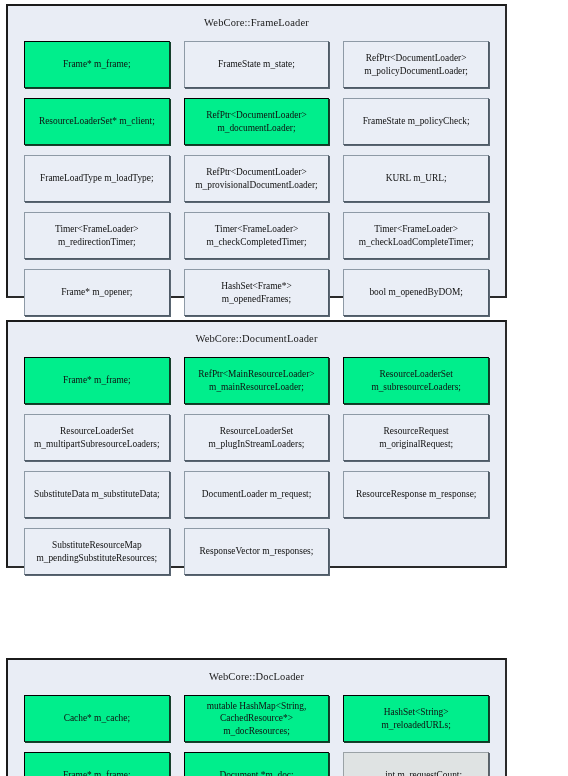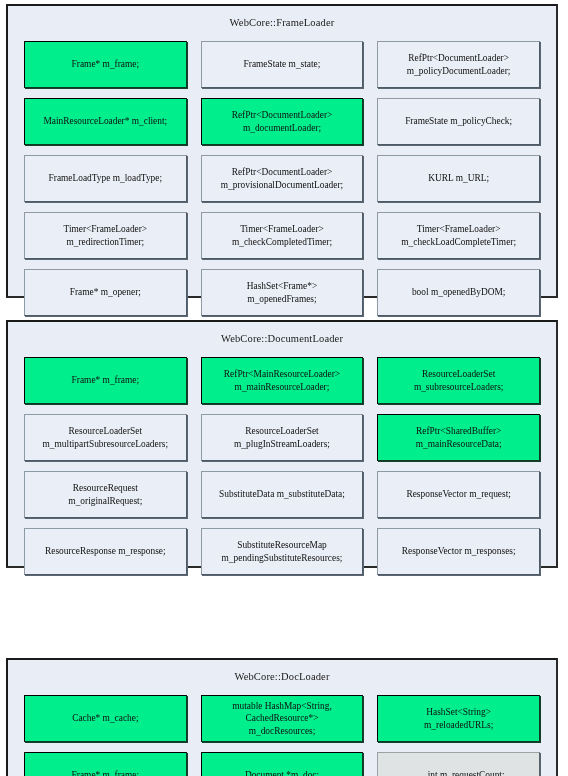--- a/index.html
+++ b/index.html
@@ -18,21 +18,21 @@
     width: 568px;
     height: 776px;
     position: relative;
     background: #ffffff;
     box-sizing: border-box;
   }
 
   .panel {
     position: absolute;
     left: 6px;
-    width: 552px;
+    width: 501px;
     box-sizing: border-box;
     background: #e9edf5;
     border: 2px solid #1b1b1b;
     border-right-color: #2a2a2a;
     border-bottom-color: #2a2a2a;
   }
 
   .panel-title {
     text-align: center;
     font-size: 10.5px;
@@ -101,21 +101,21 @@
 
 <div class="diagram">
 
   <div class="panel" id="panel-frameloader">
     <div class="panel-title">WebCore::FrameLoader</div>
     <div class="grid">
         <div class="field hl">Frame* m_frame;</div>
         <div class="field">FrameState m_state;</div>
         <div class="field">RefPtr&lt;DocumentLoader&gt;
 m_policyDocumentLoader;</div>
-        <div class="field hl">MainResourceLoader* m_client;</div>
+        <div class="field hl">ResourceLoaderSet* m_client;</div>
         <div class="field hl">RefPtr&lt;DocumentLoader&gt;
 m_documentLoader;</div>
         <div class="field">FrameState m_policyCheck;</div>
         <div class="field">FrameLoadType m_loadType;</div>
         <div class="field">RefPtr&lt;DocumentLoader&gt;
 m_provisionalDocumentLoader;</div>
         <div class="field">KURL m_URL;</div>
         <div class="field">Timer&lt;FrameLoader&gt;
 m_redirectionTimer;</div>
         <div class="field">Timer&lt;FrameLoader&gt;
@@ -134,26 +134,24 @@
     <div class="grid">
         <div class="field hl">Frame* m_frame;</div>
         <div class="field hl">RefPtr&lt;MainResourceLoader&gt;
 m_mainResourceLoader;</div>
         <div class="field hl">ResourceLoaderSet
 m_subresourceLoaders;</div>
         <div class="field">ResourceLoaderSet
 m_multipartSubresourceLoaders;</div>
         <div class="field">ResourceLoaderSet
 m_plugInStreamLoaders;</div>
-        <div class="field hl">RefPtr&lt;SharedBuffer&gt;
-m_mainResourceData;</div>
         <div class="field">ResourceRequest
 m_originalRequest;</div>
         <div class="field">SubstituteData m_substituteData;</div>
-        <div class="field">ResponseVector m_request;</div>
+        <div class="field">DocumentLoader m_request;</div>
         <div class="field">ResourceResponse m_response;</div>
         <div class="field">SubstituteResourceMap
 m_pendingSubstituteResources;</div>
         <div class="field">ResponseVector m_responses;</div>
       </div>
   </div>
 
   <div class="panel" id="panel-docloader">
     <div class="panel-title">WebCore::DocLoader</div>
     <div class="grid">

